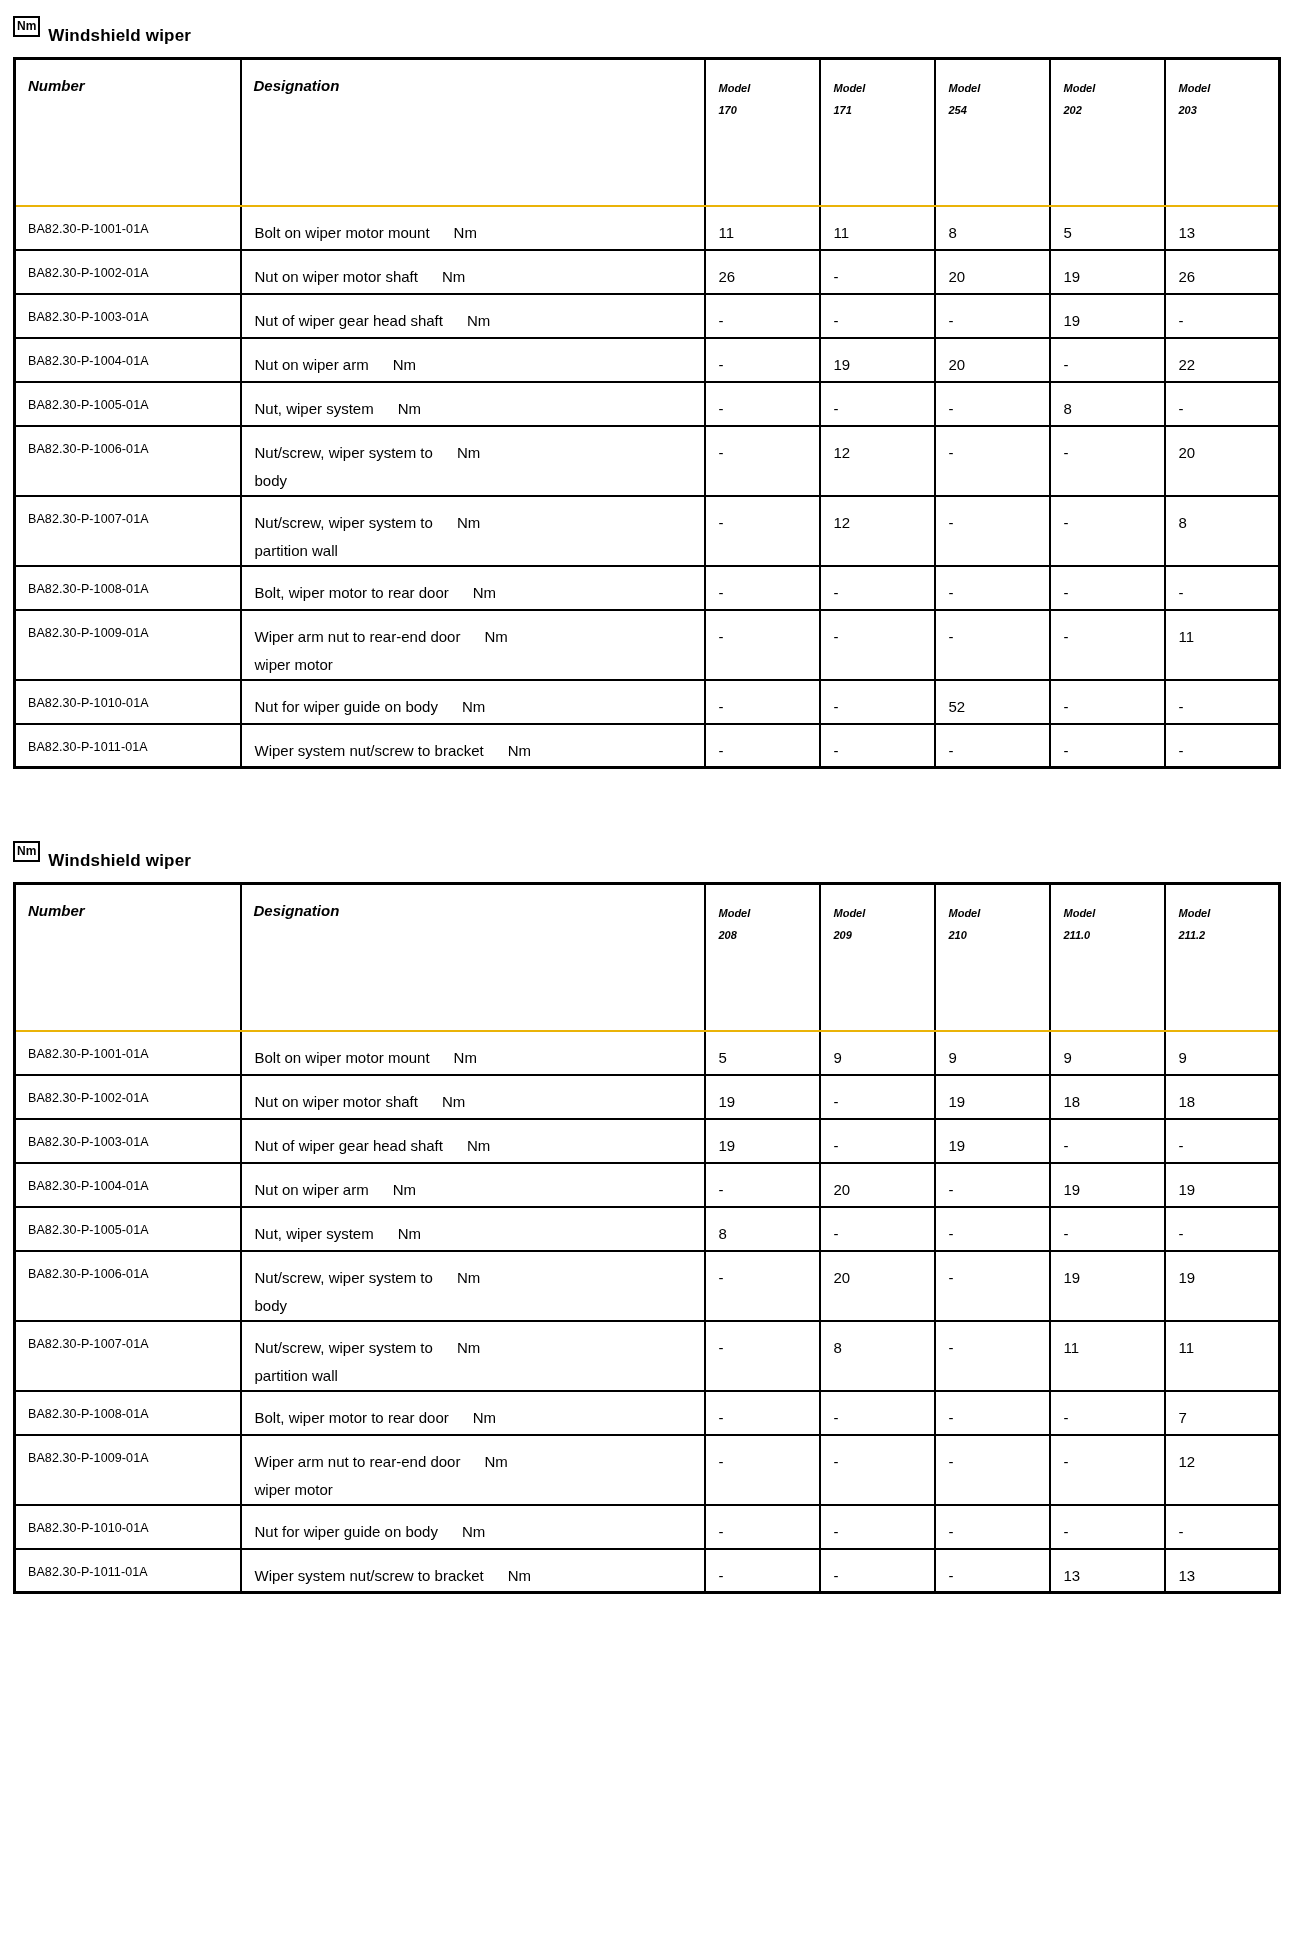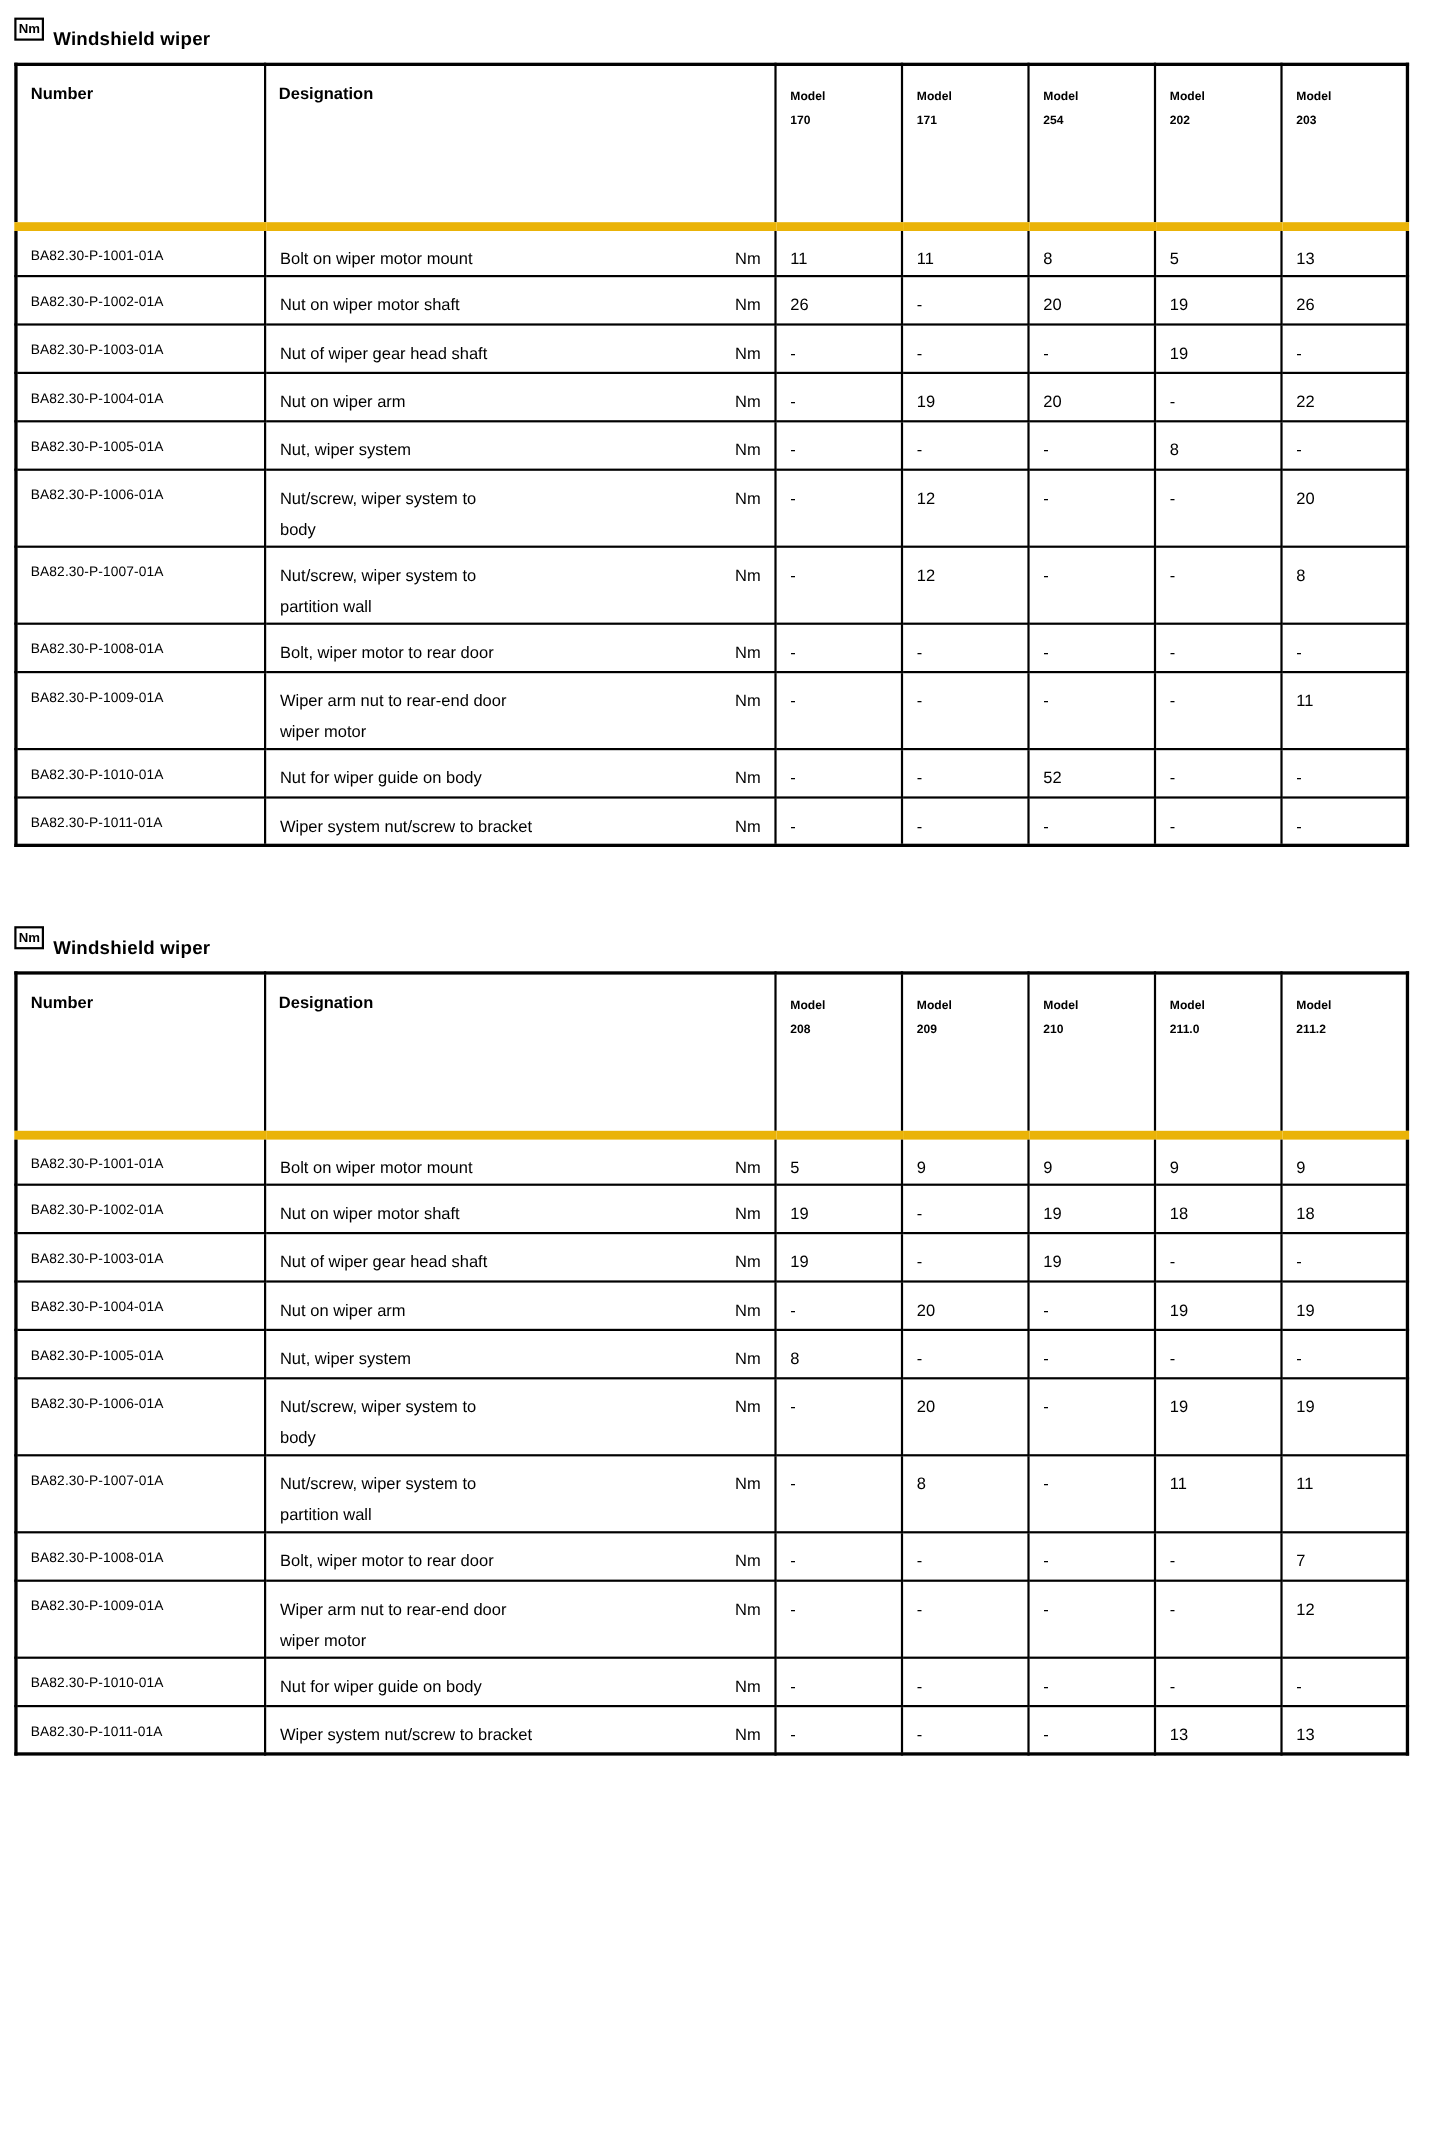--- a/index.html
+++ b/index.html
@@ -45,21 +45,21 @@
   .col-number { width: 226px; }
   .col-designation { width: 464px; }
   .col-model { width: 115px; }
 
   .spec-table th, .spec-table td {
     border: 2px solid #000;
     vertical-align: top;
     text-align: left;
     overflow: hidden;
   }
-  .spec-table thead th { border-bottom: 8px solid #eab308; }
+  .spec-table thead th { border-bottom: 2px solid #eab308; font-style: italic; }
 
   thead tr { height: 147px; }
   tr.h1 { height: 44px; }
   tr.h2 { height: 70px; }
 
   .th-number, .th-designation {
     font-size: 15px;
     font-weight: bold;
     padding: 17px 12px 0 12px;
   }
@@ -72,21 +72,20 @@
 
   .td-number {
     font-size: 12.5px;
     padding: 15px 10px 0 12px;
     letter-spacing: 0.1px;
     white-space: nowrap;
   }
   .td-designation { padding: 12px 12px 0 13px; }
   .designation-flex {
     display: flex;
-    justify-content: space-between;
     align-items: flex-start;
     gap: 24px;
   }
   .designation-text {
     font-size: 15px;
     line-height: 28px;
     white-space: pre-line;
   }
   .unit-text { font-size: 15px; line-height: 28px; }
 

